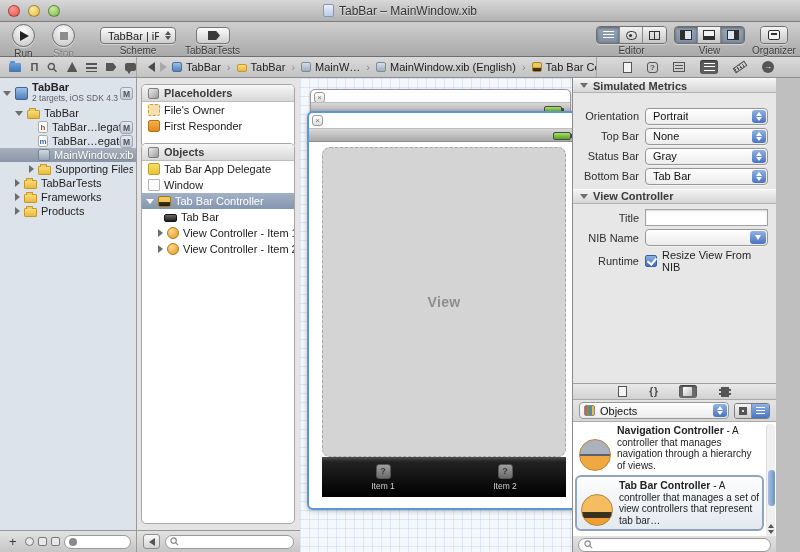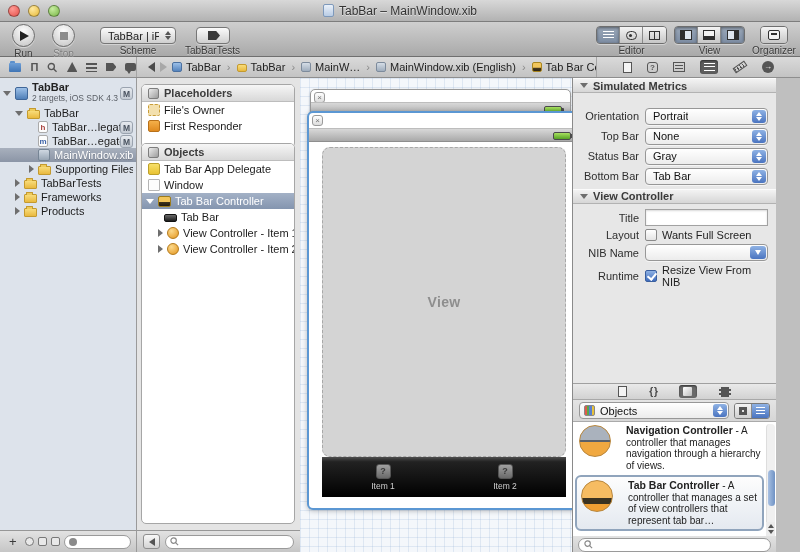--- a/index.html
+++ b/index.html
@@ -229,21 +229,21 @@
   .lib-dd { position:relative; flex:1; height:17px; background:linear-gradient(#fff,#ececec); border:1px solid #979797; border-radius:4px;
     display:flex; align-items:center; gap:5px; padding:0 18px 0 4px; }
   .dd-ic { width:11px; height:11px; border-radius:2px; background:linear-gradient(90deg,#e05a4a 0 25%,#58a84a 25% 50%,#5a7fd0 50% 75%,#e8c23a 75%); border:1px solid #888; }
   .viewmode { display:flex; border:1px solid #7a7a7a; border-radius:3px; overflow:hidden; height:16px; }
   .vm-seg { width:17px; display:flex; align-items:center; justify-content:center; background:linear-gradient(#f4f4f4,#d0d0d0); border-right:1px solid #8a8a8a; }
   .vm-seg:last-child { border-right:none; }
   .vm-seg.on { background:linear-gradient(#8fb2e4,#4a74c0); }
   .vm-grid { width:8px; height:8px; background-image:linear-gradient(#555 3px, transparent 3px), linear-gradient(90deg,#555 3px, transparent 3px); background-size:5px 5px; }
   .vm-list { width:9px; height:8px; background:repeating-linear-gradient(#fff 0 1px, transparent 1px 3px); }
   .lib-list { position:relative; height:114px; background:#fff; overflow:hidden; }
-  .lib-item { display:flex; align-items:flex-start; gap:15px; padding:3px 14px 3px 6px; }
+  .lib-item { display:flex; align-items:flex-end; gap:6px; padding:3px 14px 3px 6px; }
   .lib-item.sel { border:2px solid #90a4bc; border-radius:6px; margin:1px 12px 1px 2px;
     background:linear-gradient(#fdfdfd,#e4e9f0); padding:3px 2px 3px 4px; }
   .ltxt { font-size:10px; line-height:11.5px; color:#222; }
   .ltxt b { font-size:10.5px; }
   .lic { flex:0 0 32px; width:32px; height:32px; border-radius:50%; border:1px solid #b8863c; overflow:hidden; }
   .lic-nav { background:linear-gradient(#aab2bd 0 48%, #5a616b 48% 52%, #f0a840 52%); }
   .lic-tbc { background:linear-gradient(#f6bc62 0 58%, #3a3220 58% 78%, #ef9f33 78%); }
   .lib-scroll { position:absolute; right:1px; top:2px; bottom:2px; width:9px; background:#f0f0f0; border-left:1px solid #ddd; border-radius:4px; }
   .lib-thumb { position:absolute; left:1px; top:42%; width:7px; height:36px; border-radius:4px; background:linear-gradient(90deg,#a8c0e2,#6f92c4); }
   .scroll-arrows { position:absolute; right:1px; bottom:0; width:9px; display:flex; flex-direction:column; align-items:center; gap:2px; padding:2px 0; background:#ececec; }
@@ -597,25 +597,20 @@
       <div class="insp-header">
         <span class="hd-disc"></span>
         <span>View Controller</span>
       </div>
       <div style="padding-top:4px;">
         <div class="insp-row">
           <span class="ilabel">Title</span>
           <div class="tfield"><span></span></div>
         </div>
         <div class="insp-row">
-          <span class="ilabel">Layout</span>
-          <span class="cb"></span>
-          <span class="cbl">Wants Full Screen</span>
-        </div>
-        <div class="insp-row">
           <span class="ilabel">NIB Name</span>
           <div class="popup">
             <span class="pval"></span>
             <span class="combo-btn">
                 <i class="sd"></i>
               </span>
           </div>
         </div>
         <div class="insp-row">
           <span class="ilabel">Runtime</span>

